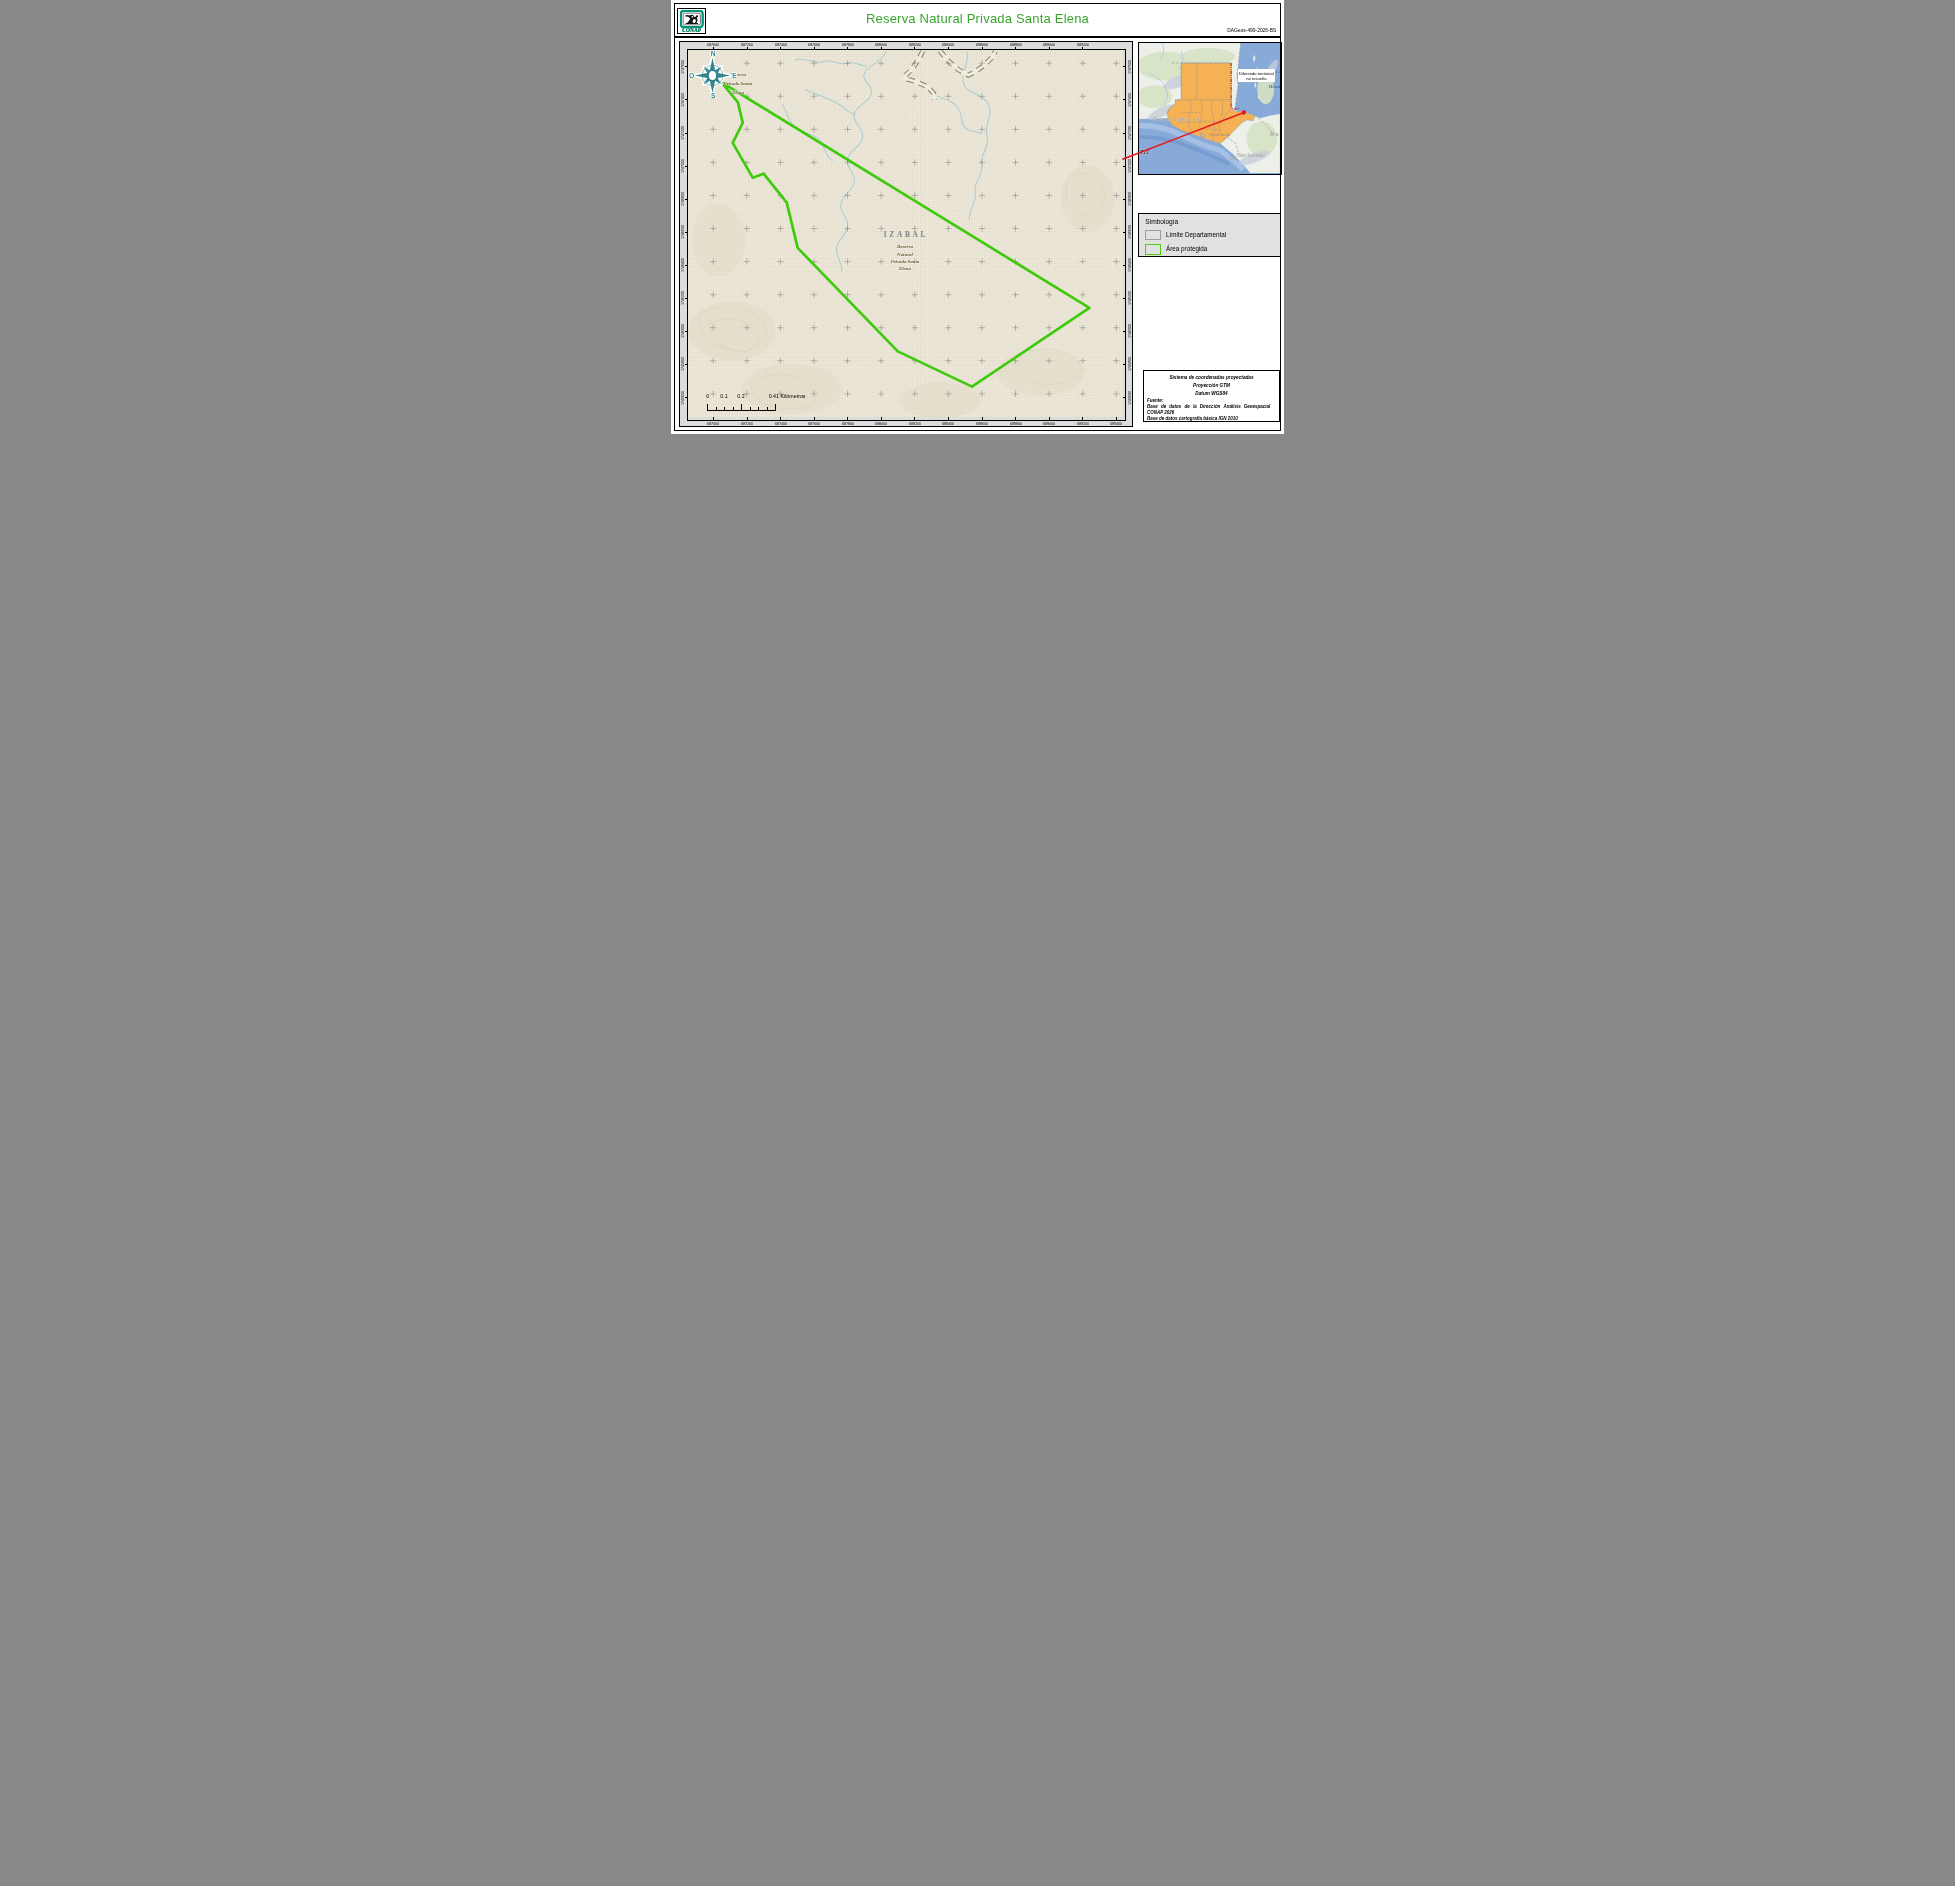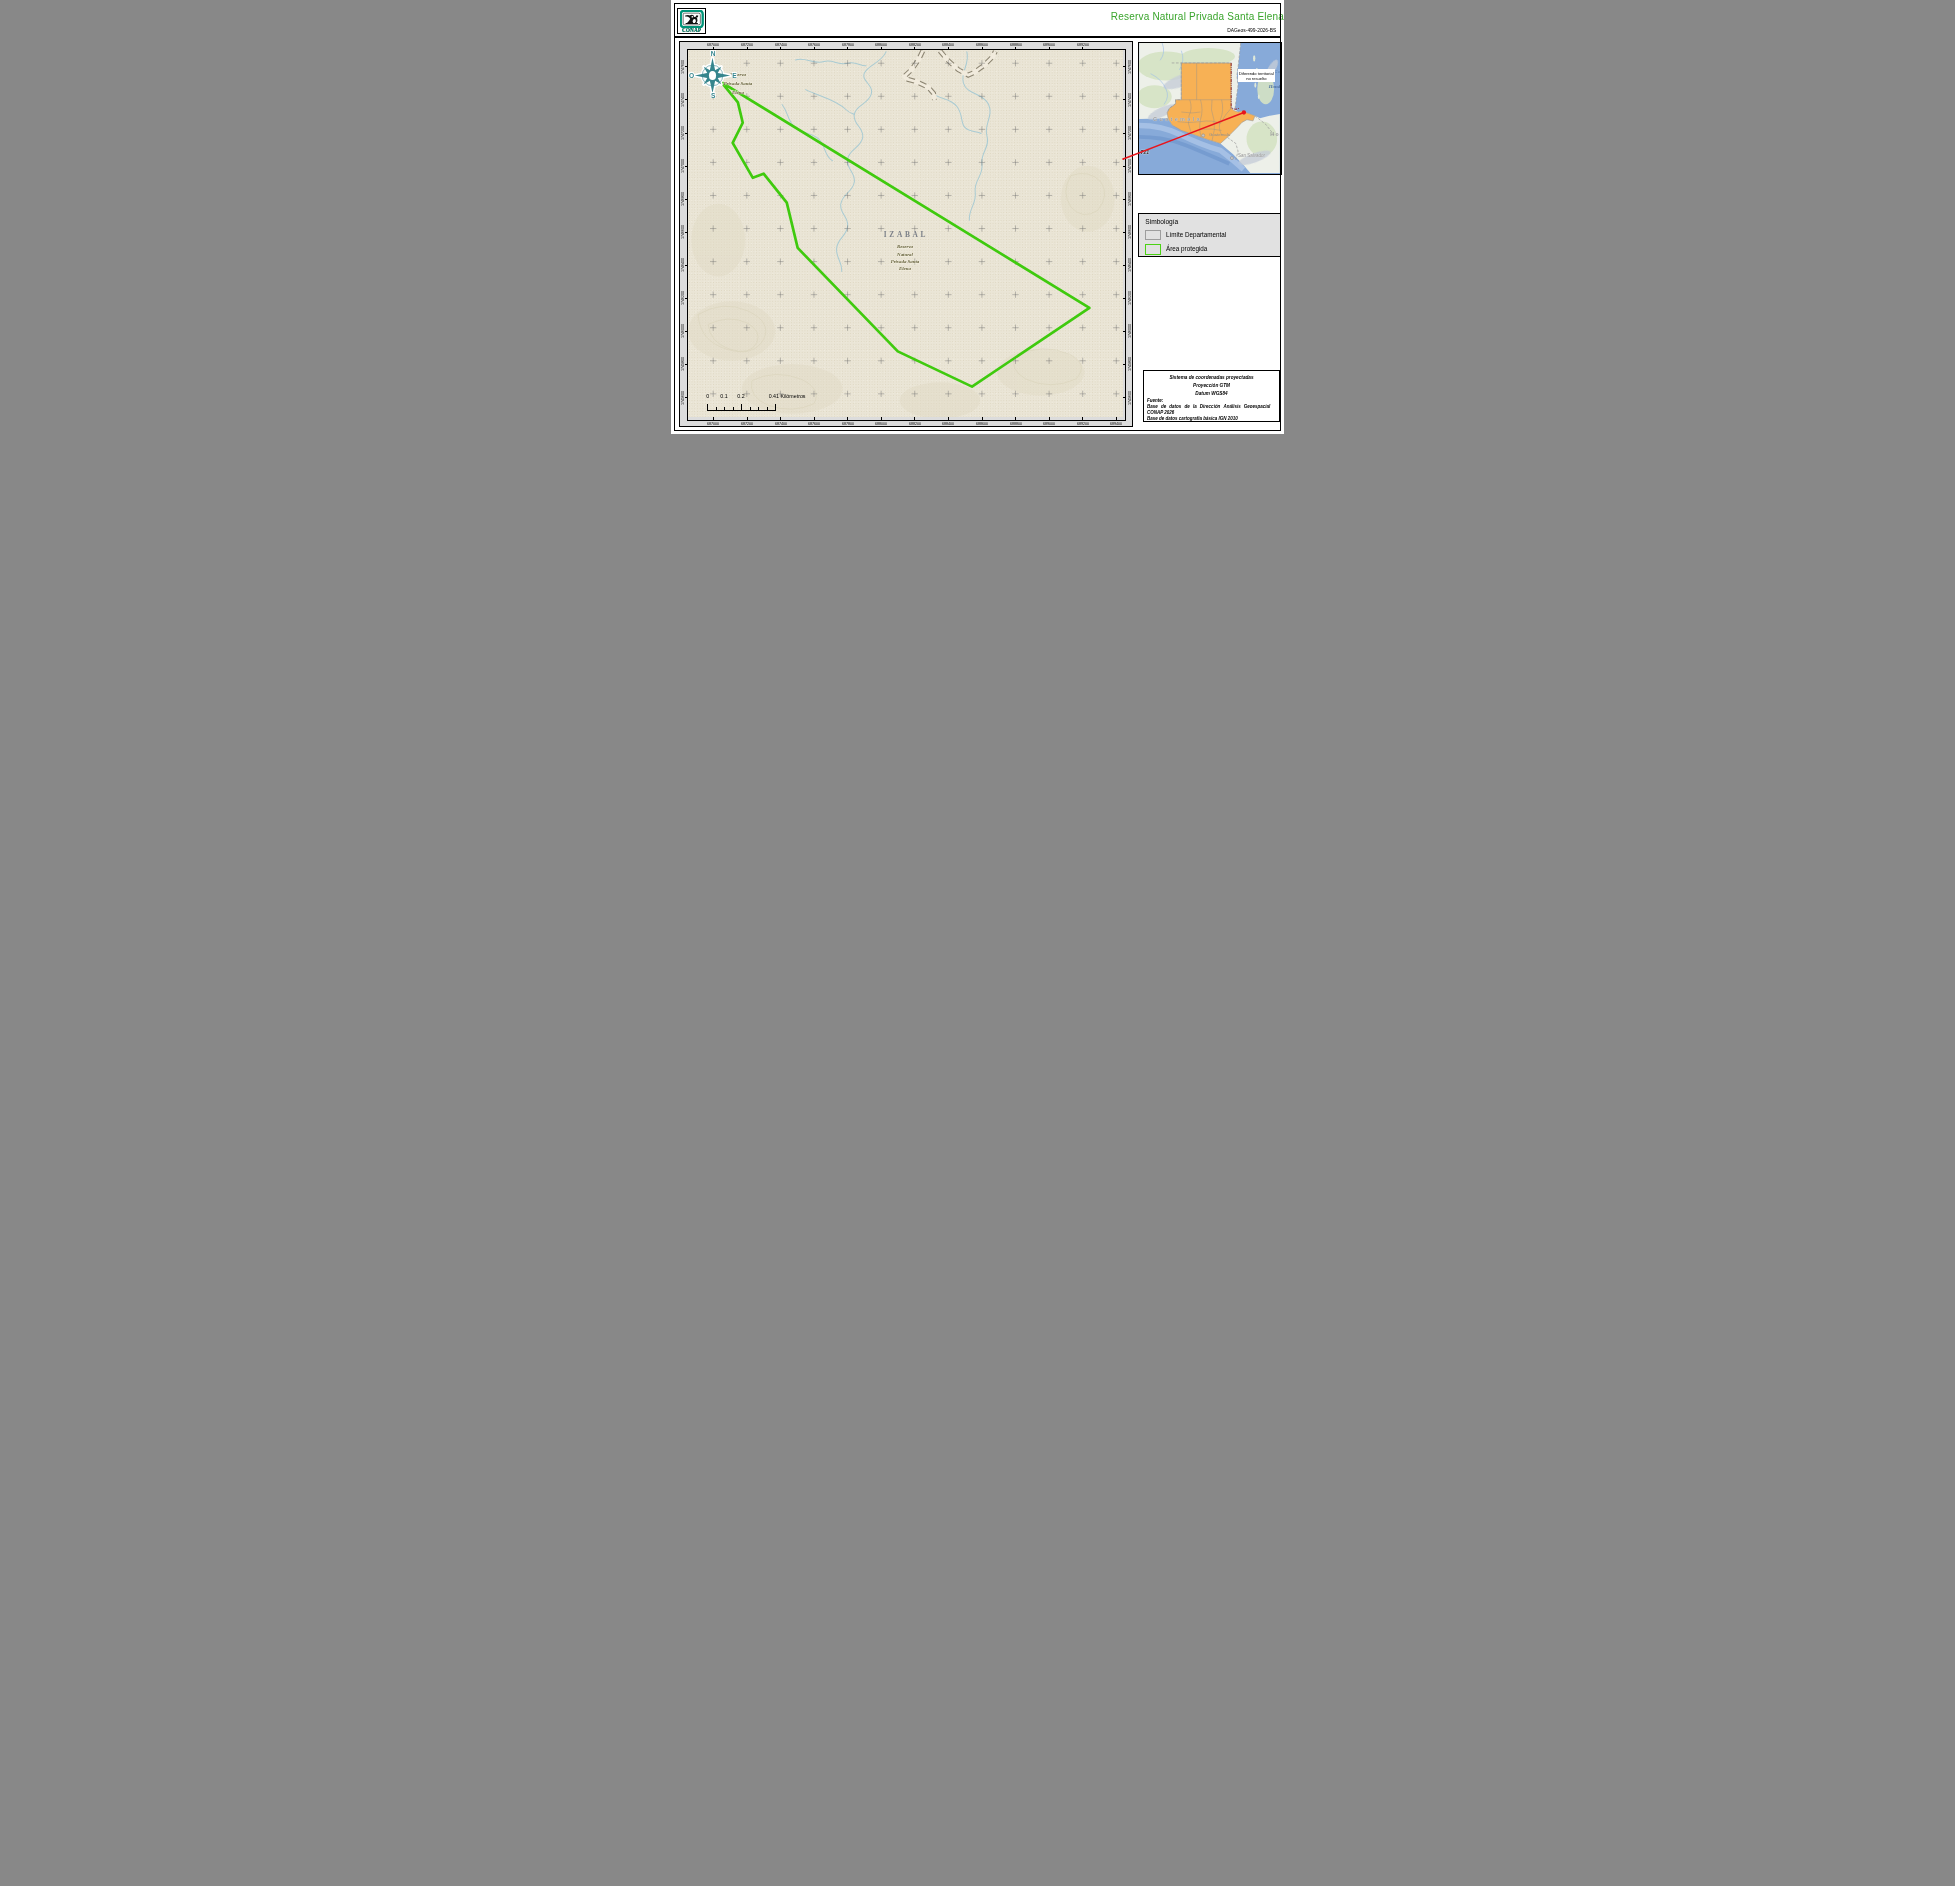--- a/index.html
+++ b/index.html
@@ -6,21 +6,21 @@
   .page{position:relative;width:613px;height:434px;background:#fff;margin:0 auto;
         font-family:"Liberation Sans",sans-serif;overflow:hidden;}
   .page-border{position:absolute;inset:3.1px;border:1.2px solid #000;pointer-events:none;z-index:60;}
   
   .logo-box{position:absolute;left:5.9px;top:8.2px;width:29px;height:26px;background:#fff;
             border:1px solid #000;box-sizing:border-box;z-index:5;}
   .logo-mark{position:absolute;left:2.3px;top:1.2px;}
   .logo-text{position:absolute;left:0;right:0;bottom:0.4px;text-align:center;
              font-family:"Liberation Serif",serif;font-weight:bold;font-size:5.1px;color:#009478;
              text-shadow:0.4px 0.4px 0 #222;letter-spacing:0.2px;}
-  .page-title{position:absolute;left:0;right:0;top:10.6px;text-align:right;font-size:10px;
+  .page-title{position:absolute;left:0;right:0;top:10.6px;text-align:center;font-size:13px;
               color:#3aa52c;letter-spacing:0.2px;}
   .doc-code{position:absolute;right:7.8px;top:28px;font-size:4.9px;color:#000;}
   .header-divider{position:absolute;left:4.3px;right:4.3px;top:36px;height:1.6px;background:#000;}
   
   .map-frame{position:absolute;left:7.8px;top:41px;width:454px;height:386px;background:#dcdcdc;
              border:1.2px solid #000;box-sizing:border-box;}
   .inner-border{position:absolute;left:7px;top:7px;width:437px;height:370px;border:1.2px solid #000;
                 box-sizing:content-box;z-index:3;pointer-events:none;}
   .inner-map{position:absolute;left:8.2px;top:8.2px;width:435px;height:367px;overflow:hidden;z-index:2;
              background-color:#eae5d6;

